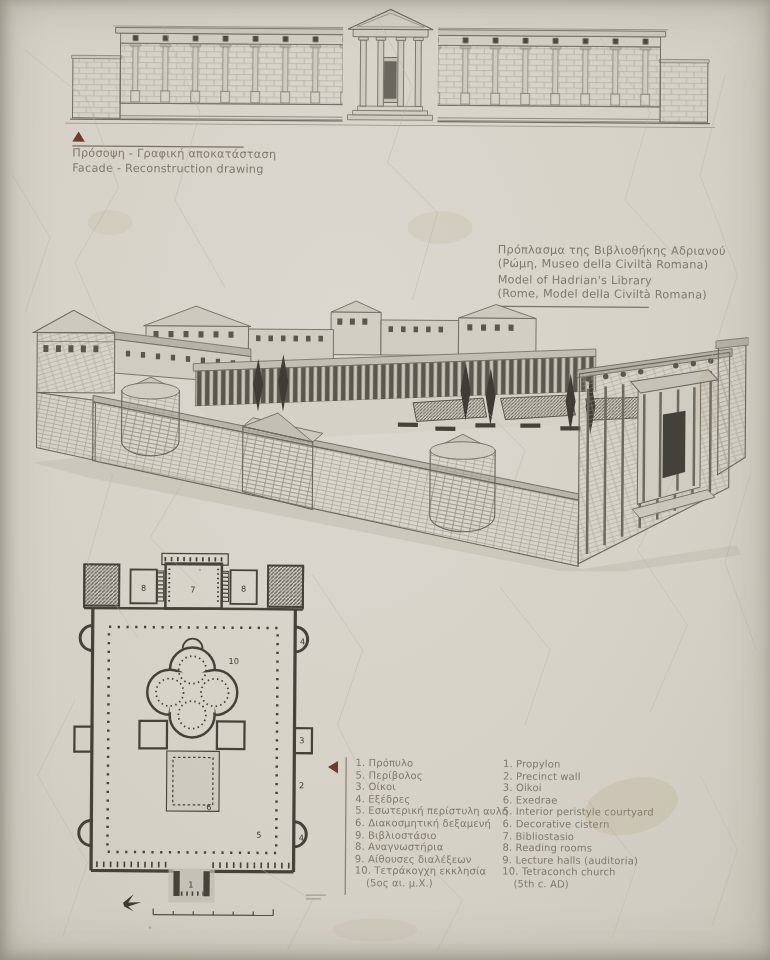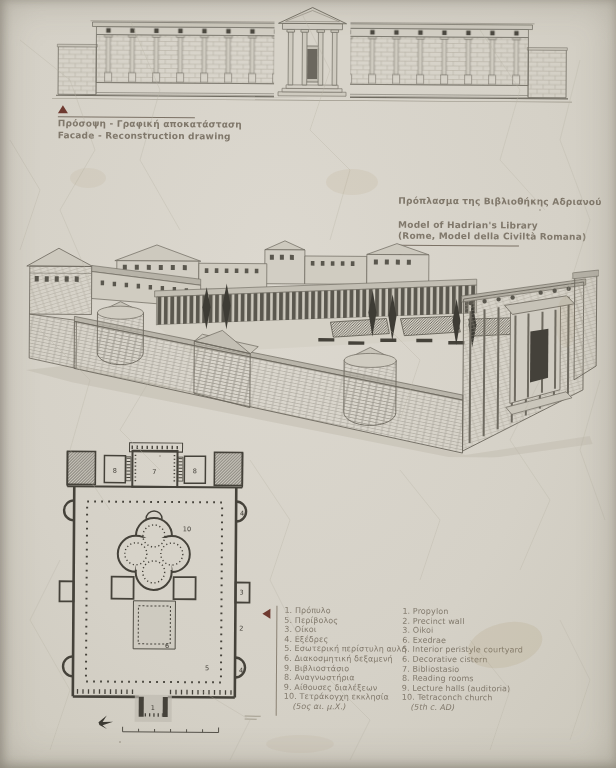--- a/index.html
+++ b/index.html
@@ -8,29 +8,29 @@
     background:#d7d3c9;
     background-image:radial-gradient(ellipse at 45% 35%, #dcd8cf 0%, #d5d1c7 60%, #ccc8bc 100%);
     font-family:"DejaVu Sans", sans-serif;
   }
   body::after{
     content:"";position:absolute;inset:0;pointer-events:none;z-index:60;
     box-shadow:inset 0 0 38px rgba(88,82,68,.28), inset 4px 0 10px rgba(75,70,58,.22), inset 0 -4px 10px rgba(75,70,58,.18);
   }
   .board{position:absolute;inset:0;transform:rotate(.4deg);transform-origin:50% 50%;}
   .fig{position:absolute;}
-  .cap{position:absolute;color:#80786b;font-size:9px;line-height:11.5px;letter-spacing:.2px;white-space:nowrap;font-weight:bold;}
+  .cap{position:absolute;color:#80786b;font-size:9px;line-height:11.5px;letter-spacing:.2px;white-space:nowrap;}
   .rule{position:absolute;height:1px;background:#7b7165;}
   .tri-up{position:absolute;width:0;height:0;border-left:5px solid transparent;border-right:5px solid transparent;border-bottom:8px solid #6f3a30;}
   .tri-down{position:absolute;width:0;height:0;border-left:5px solid transparent;border-right:5px solid transparent;border-top:8px solid #6f3a30;}
   .tri-left{position:absolute;width:0;height:0;border-top:5px solid transparent;border-bottom:5px solid transparent;border-right:8px solid #6f3a30;}
   .legend-col{position:absolute;color:#81796c;font-size:8px;line-height:9.6px;letter-spacing:.1px;}
   .legend-col ul{list-style:none;margin:0;padding:0;}
   .legend-col li{white-space:nowrap;}
-  .legend-col li:last-child{padding-left:9px;font-style:italic;}
+  .legend-col li:last-child{padding-left:9px;}
   .vrule{position:absolute;width:1px;background:#8a8173;}
   .plan-num{font-family:"DejaVu Sans",sans-serif;font-size:6.5px;fill:#3e3b34;text-anchor:middle;}
   svg{display:block;}
 </style>
 </head>
 <body>
 
 <div class="board">
 
   <svg class="fig" viewBox="0 0 540 104" style="left:40px;top:6px;width:540px;height:104px">
@@ -89,20 +89,21 @@
     <polygon points="236,17.5 304,17.5 270,1.5" fill="#d5d1c7" stroke="#6f6b61" stroke-width=".9"></polygon>
     <polygon points="243,15.5 297,15.5 270,4.5" fill="none" stroke="#8a8579" stroke-width=".6"></polygon>
   </svg>
 
   <div class="tri-up" style="left:56px;top:107px"></div>
   <div class="rule" style="left:56px;top:117.5px;width:137px"></div>
   <div class="cap" style="left:56px;top:120px">Πρόσοψη - Γραφική αποκατάσταση</div>
   <div class="cap" style="left:56px;top:132px">Facade - Reconstruction drawing</div>
 
   <div class="cap" style="left:397px;top:195px">Πρόπλασμα της Βιβλιοθήκης Αδριανού</div>
+  <div class="cap" style="left:397px;top:206px">(Ρώμη, Museo della Civiltà Romana)</div>
   <div class="cap" style="left:397px;top:219px">Model of Hadrian's Library</div>
   <div class="cap" style="left:397px;top:230px">(Rome, Model della Civiltà Romana)</div>
   <div class="rule" style="left:398px;top:244px;width:120px"></div>
   <div class="tri-down" style="left:394px;top:248px"></div>
 
   <svg class="fig" viewBox="0 0 580 218" style="left:18px;top:238px;width:580px;height:218px">
     <defs>
       <pattern id="stoneM" width="7" height="3.2" patternUnits="userSpaceOnUse" patternTransform="rotate(11)">
         <path d="M0 .4H7 M2 .4V3.2" stroke="#8f8b7f" stroke-width=".4" fill="none"></path>
       </pattern>

